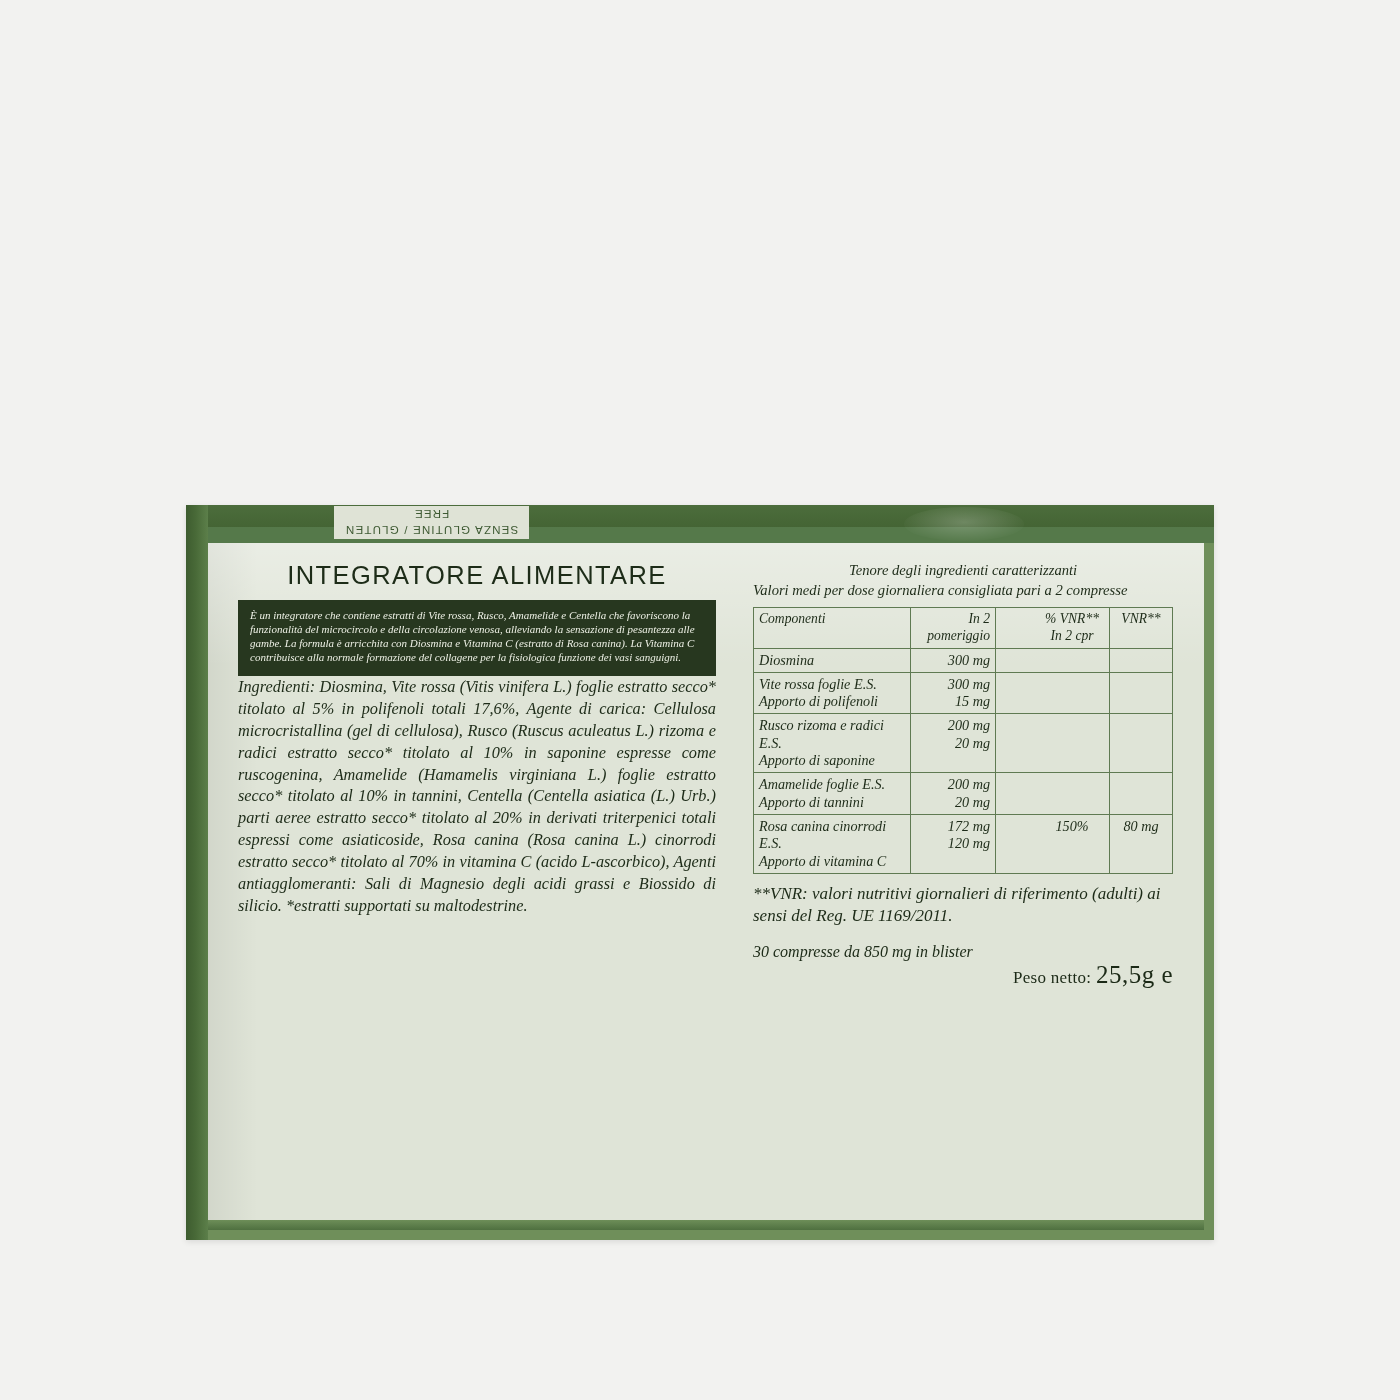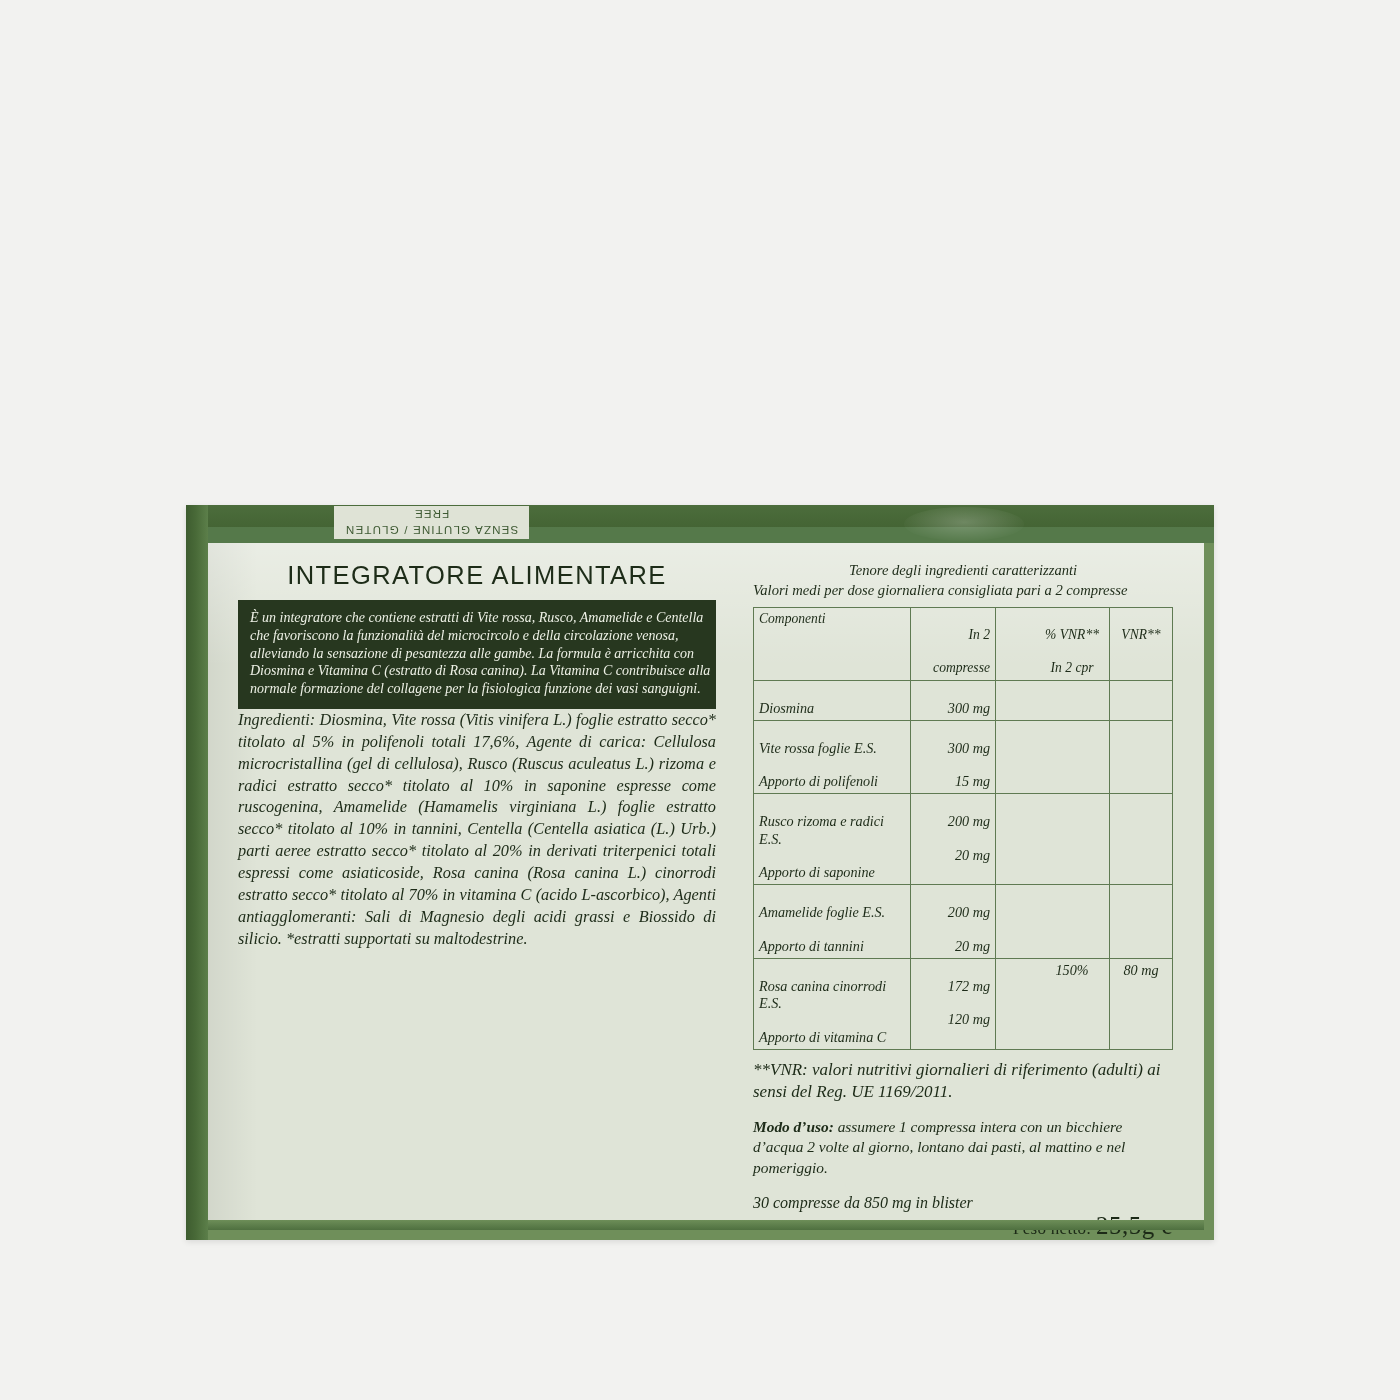--- a/index.html
+++ b/index.html
@@ -134,21 +134,21 @@
     color: #1d2c18;
     text-align: center;
     margin: 0 0 10px 0;
     font-weight: 400;
   }
   .claim-box {
     background: #27371f;
     color: #eef1e6;
     padding: 9px 4px 11px 12px;
     font-style: italic;
-    font-size: 14px;
+    font-size: 11px;
     line-height: 1.27;
   }
   .ingredients {
     font-style: italic;
     font-size: 16.3px;
     line-height: 1.345;
     text-align: justify;
     color: #1d2b18;
   }
   .ing-label {
@@ -200,21 +200,20 @@
     text-align: center;
     width: 52px;
     white-space: nowrap;
     font-family: Liberation Serif, serif;
   }
   table.nutri td.hdr {
     font-size: 13.6px;
   }
   .sub {
     display: block;
-    margin-top: 16px;
   }
 
   .footnote {
     margin-top: 9px;
     font-style: italic;
     font-size: 17px;
     line-height: 1.3;
   }
   .usage {
     margin-top: 14px;
@@ -272,21 +271,21 @@
             <span class="c1">Tenore degli ingredienti caratterizzanti</span>
             <span class="c2">Valori medi per dose giornaliera consigliata pari a 2 compresse</span>
           </div>
 
           <table class="nutri">
             <tbody>
               <tr>
                 <td class="hdr">Componenti</td>
                 <td class="hdr num">
                   <span class="sub">In 2</span>
-                  <span class="sub">compresse</span>
+                  <span class="sub">pomeriggio</span>
                 </td>
                 <td class="hdr vnr">
                   <span class="sub">% VNR**</span>
                   <span class="sub">In 2 cpr</span>
                 </td>
                 <td class="hdr vnr2">
                   <span class="sub">VNR**</span>
                 </td>
               </tr>
 
@@ -351,23 +350,20 @@
                   <span class="sub">120 mg</span>
                 </td>
                 <td class="vnr">150%</td>
                 <td class="vnr2">80 mg</td>
               </tr>
             </tbody>
           </table>
 
           <div class="footnote">**VNR: valori nutritivi giornalieri di riferimento (adulti) ai sensi del Reg. UE 1169/2011.</div>
 
-          <div class="usage">
-            <span class="lbl">Modo d’uso:</span><span> assumere 1 compressa intera con un bicchiere d’acqua 2 volte al giorno, lontano dai pasti, al mattino e nel pomeriggio.</span>
-          </div>
 
           <div class="count">30 compresse da 850 mg in blister</div>
 
           <div class="netweight">
             <span>Peso netto:</span>
             <span class="big">25,5g e</span>
           </div>
         </div>
 
       </div>

